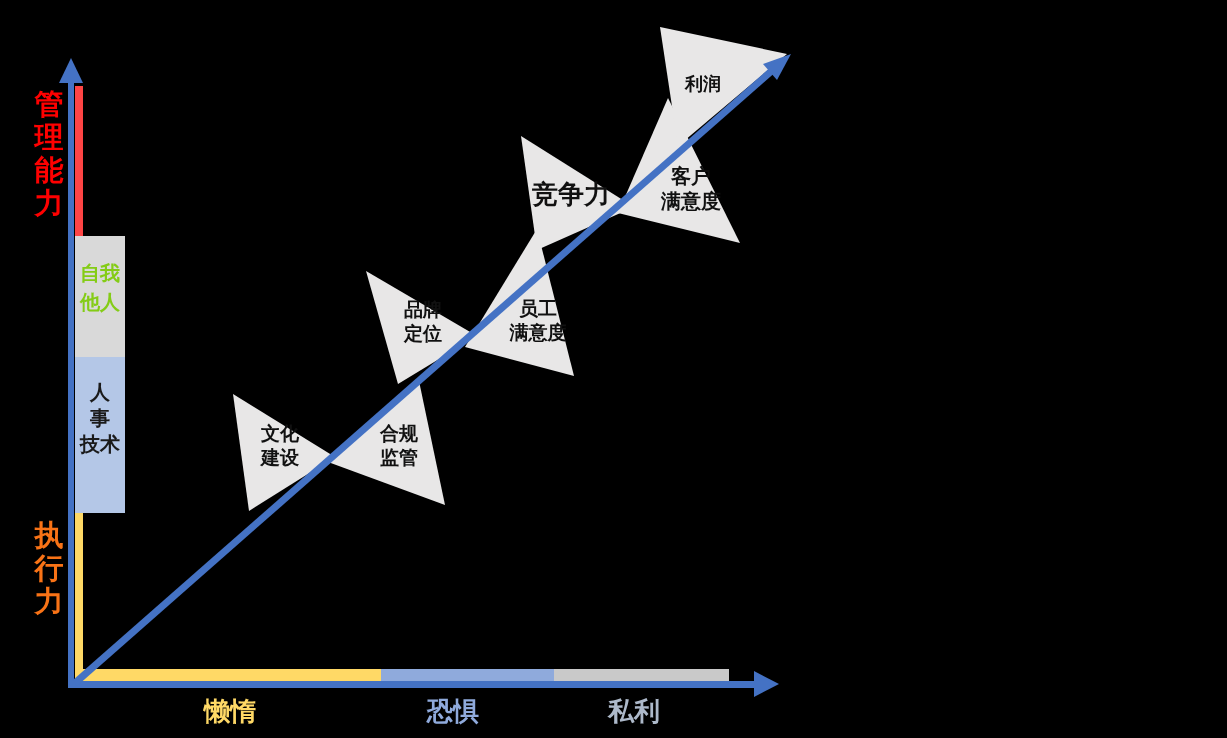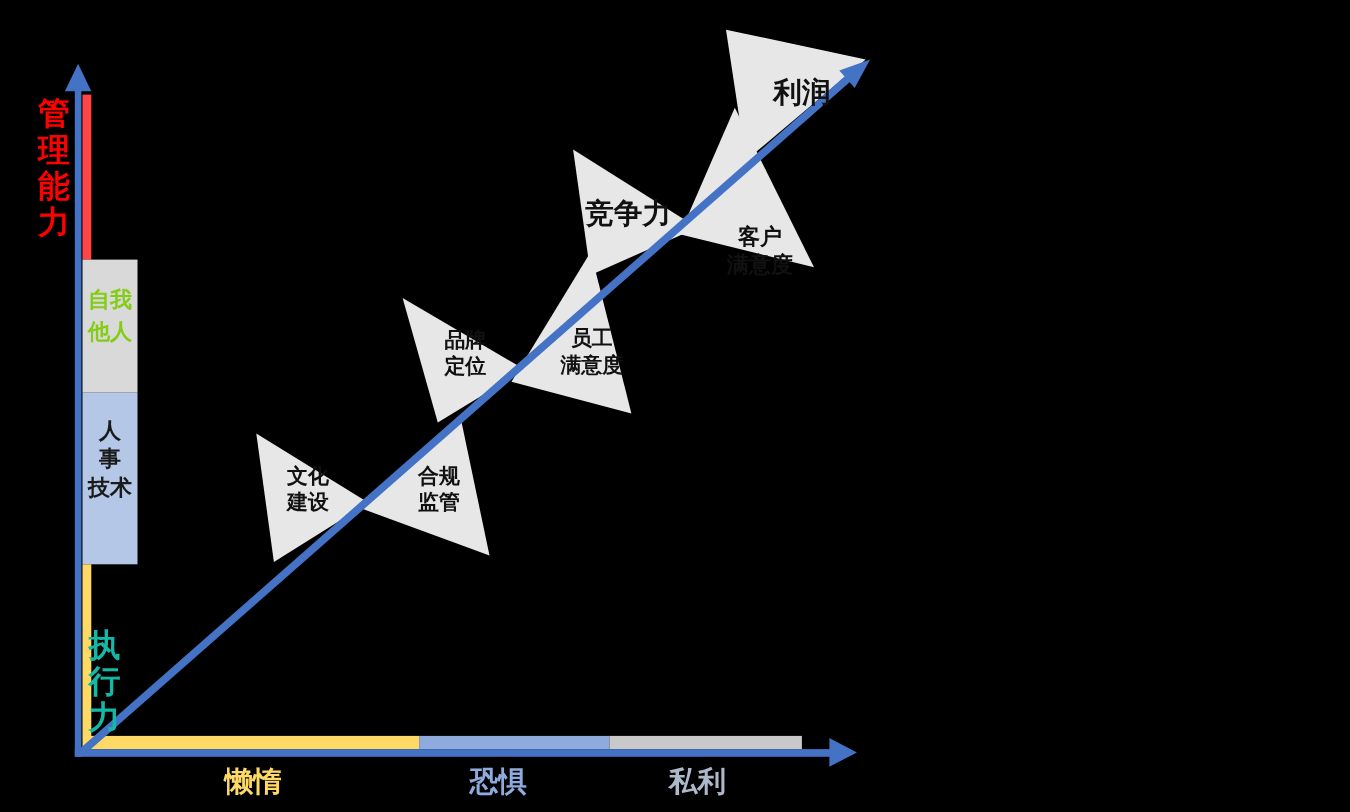--- a/index.html
+++ b/index.html
@@ -14,37 +14,37 @@
   }
   
   .vcol{
     position:absolute;left:49px;transform:translateX(-50%);
     width:32px;word-break:break-all;text-align:center;
     font-size:29px;line-height:33px;font-weight:bold;white-space:normal;
   }
   .boyi{top:88px;color:#FF0000;}
   .guanli{top:230px;color:#A6A6A6;}
   .lijie{top:372px;color:#8FAADC;}
-  .zhixing{top:571px;color:#14b8a6;margin-left:46px;}
+  .zhixing{top:519px;color:#f97316;}
   
   .ziwo{left:100px;top:288px;font-size:20px;line-height:29px;color:#84cc16;font-weight:600;}
   .renshi{left:100px;top:418px;font-size:20px;line-height:26px;color:#1a1a1a;font-weight:600;}
   
   .xlbl{font-size:26px;font-weight:bold;}
   .lazy{left:230px;top:711px;color:#FFD966;}
   .fear{left:453px;top:711px;color:#8FAADC;}
   .selfish{left:634px;top:711px;color:#ADB9CA;}
   
   .wenhua{left:280px;top:446px;font-size:19px;line-height:24px;}
   .hegui{left:399px;top:446px;font-size:19px;line-height:24px;}
   .pinpai{left:423px;top:322px;font-size:19px;line-height:24px;}
   .yuangong{left:538px;top:321px;font-size:19px;line-height:24px;}
   .jingzheng{left:571px;top:194px;font-size:26px;}
-  .kehu{left:691px;top:189px;font-size:20px;line-height:25px;margin-top:40px;}
-  .lirun{left:729px;top:84px;font-size:26px;}
+  .kehu{left:691px;top:189px;font-size:20px;line-height:25px;}
+  .lirun{left:703px;top:84px;font-size:18px;}
 </style>
 </head>
 <body>
 
 <div class="canvas">
 
   <svg width="1227" height="738" viewBox="0 0 1227 738">
 
     <polygon points="233,394 249,511 335,457" fill="#E8E7E7"></polygon>
     <polygon points="419,381 445,505 328,462" fill="#E8E7E7"></polygon>

